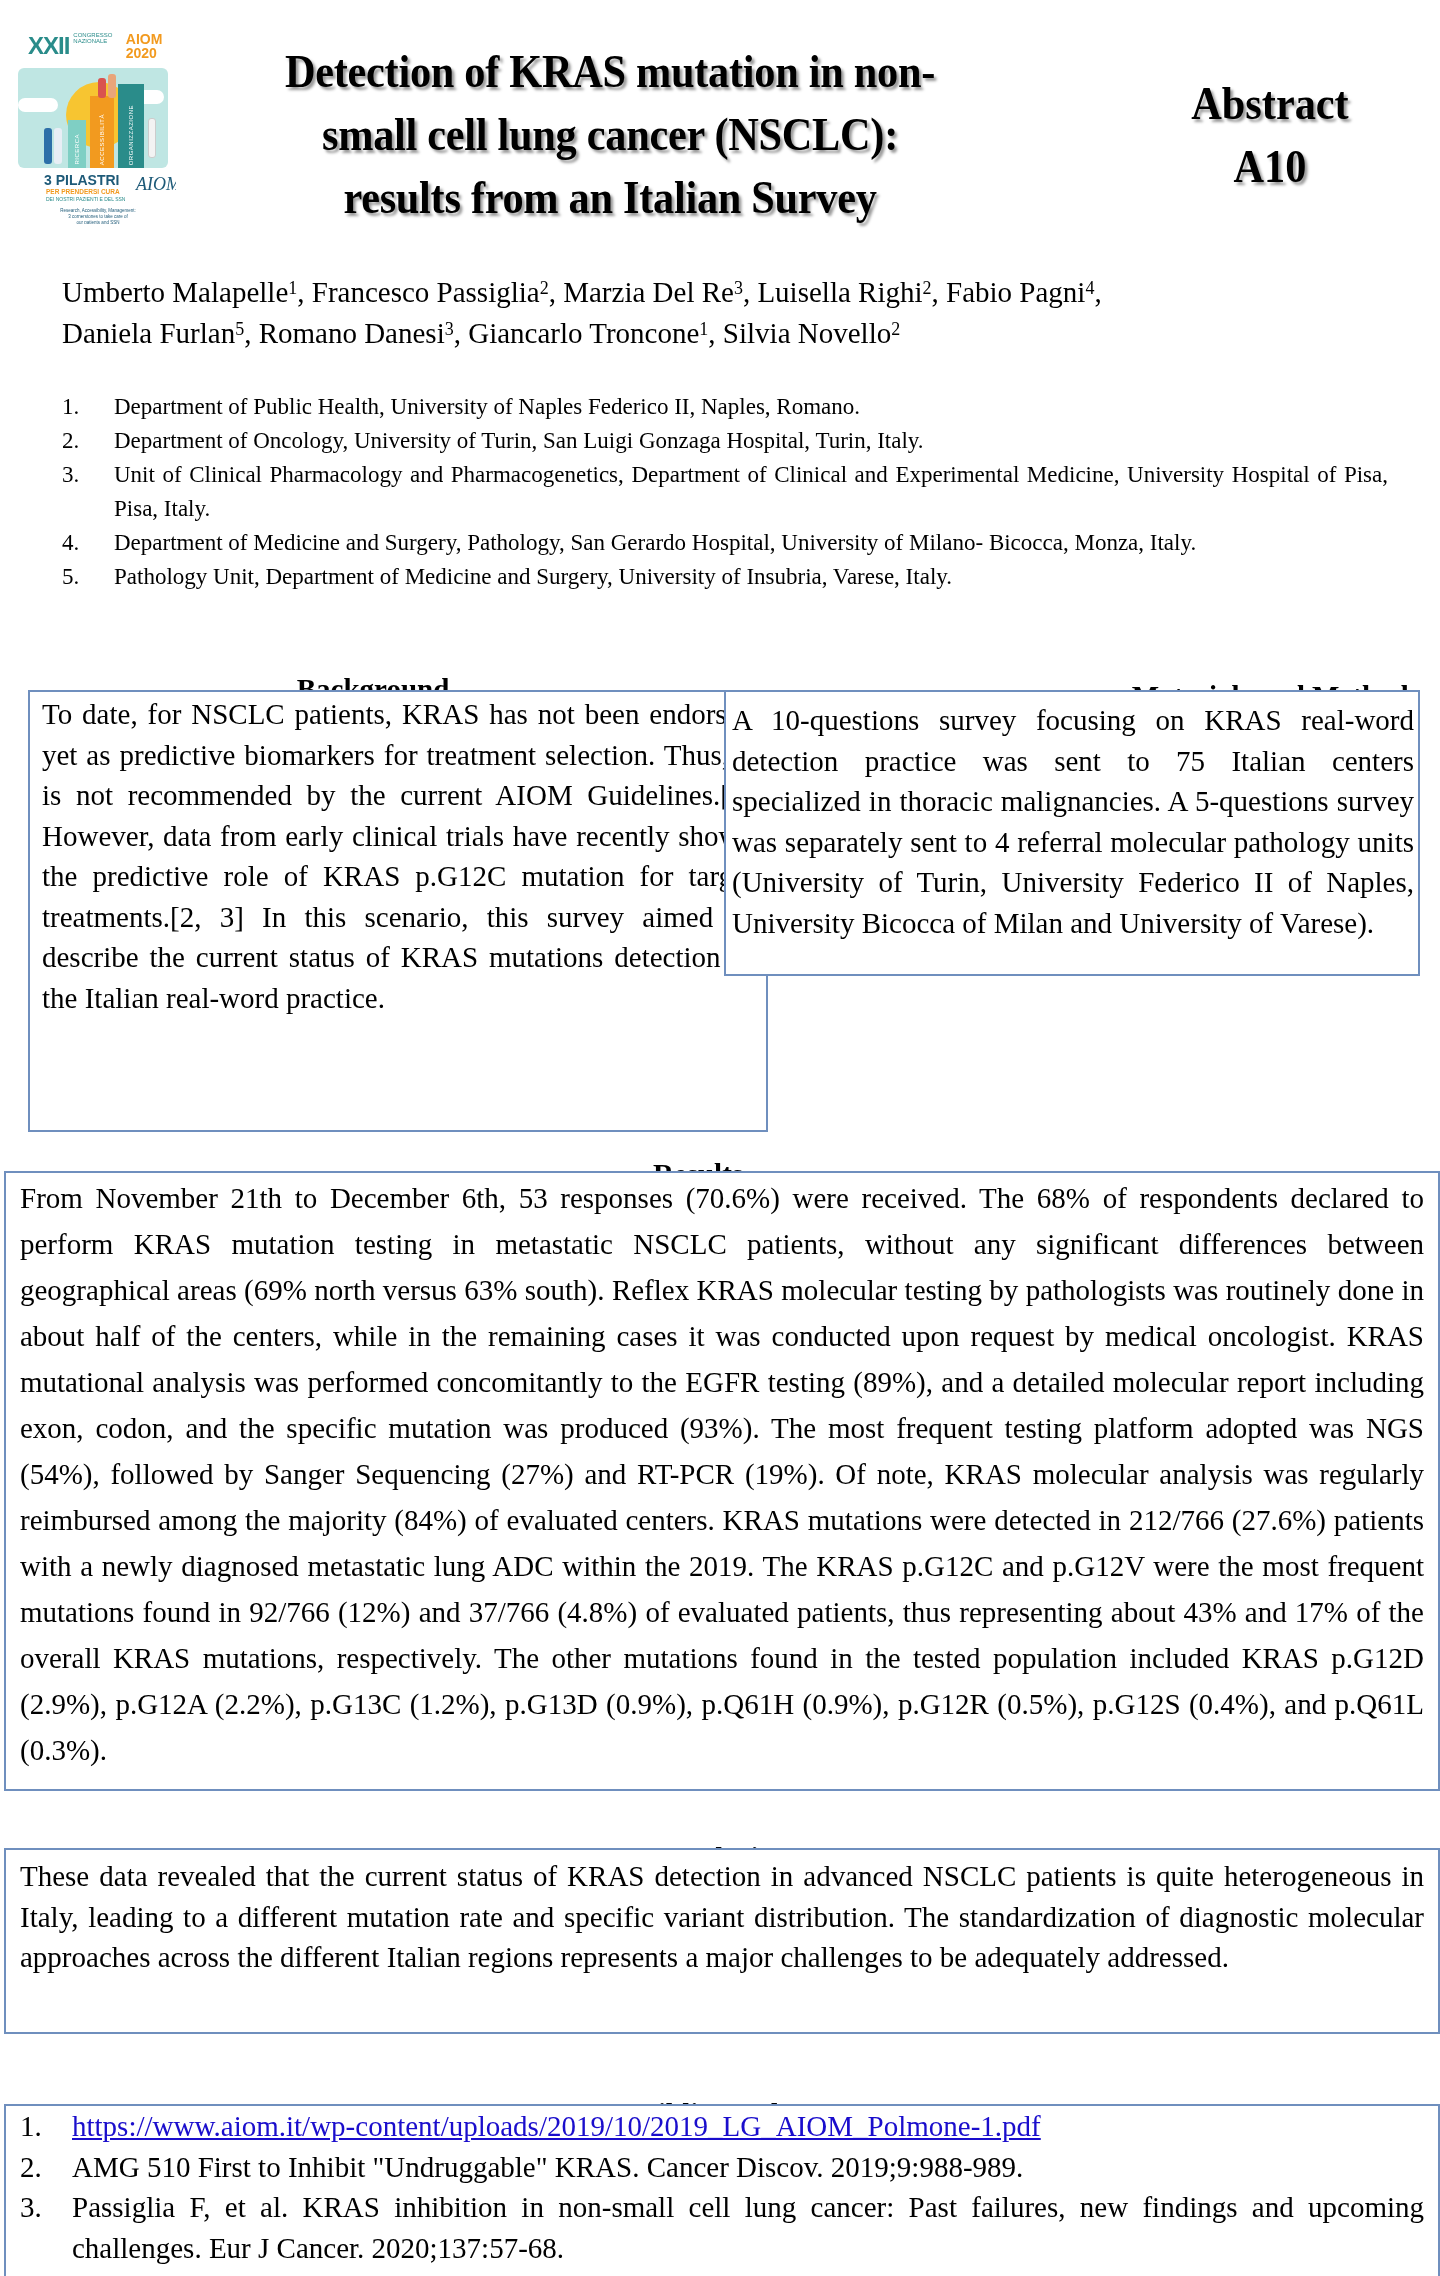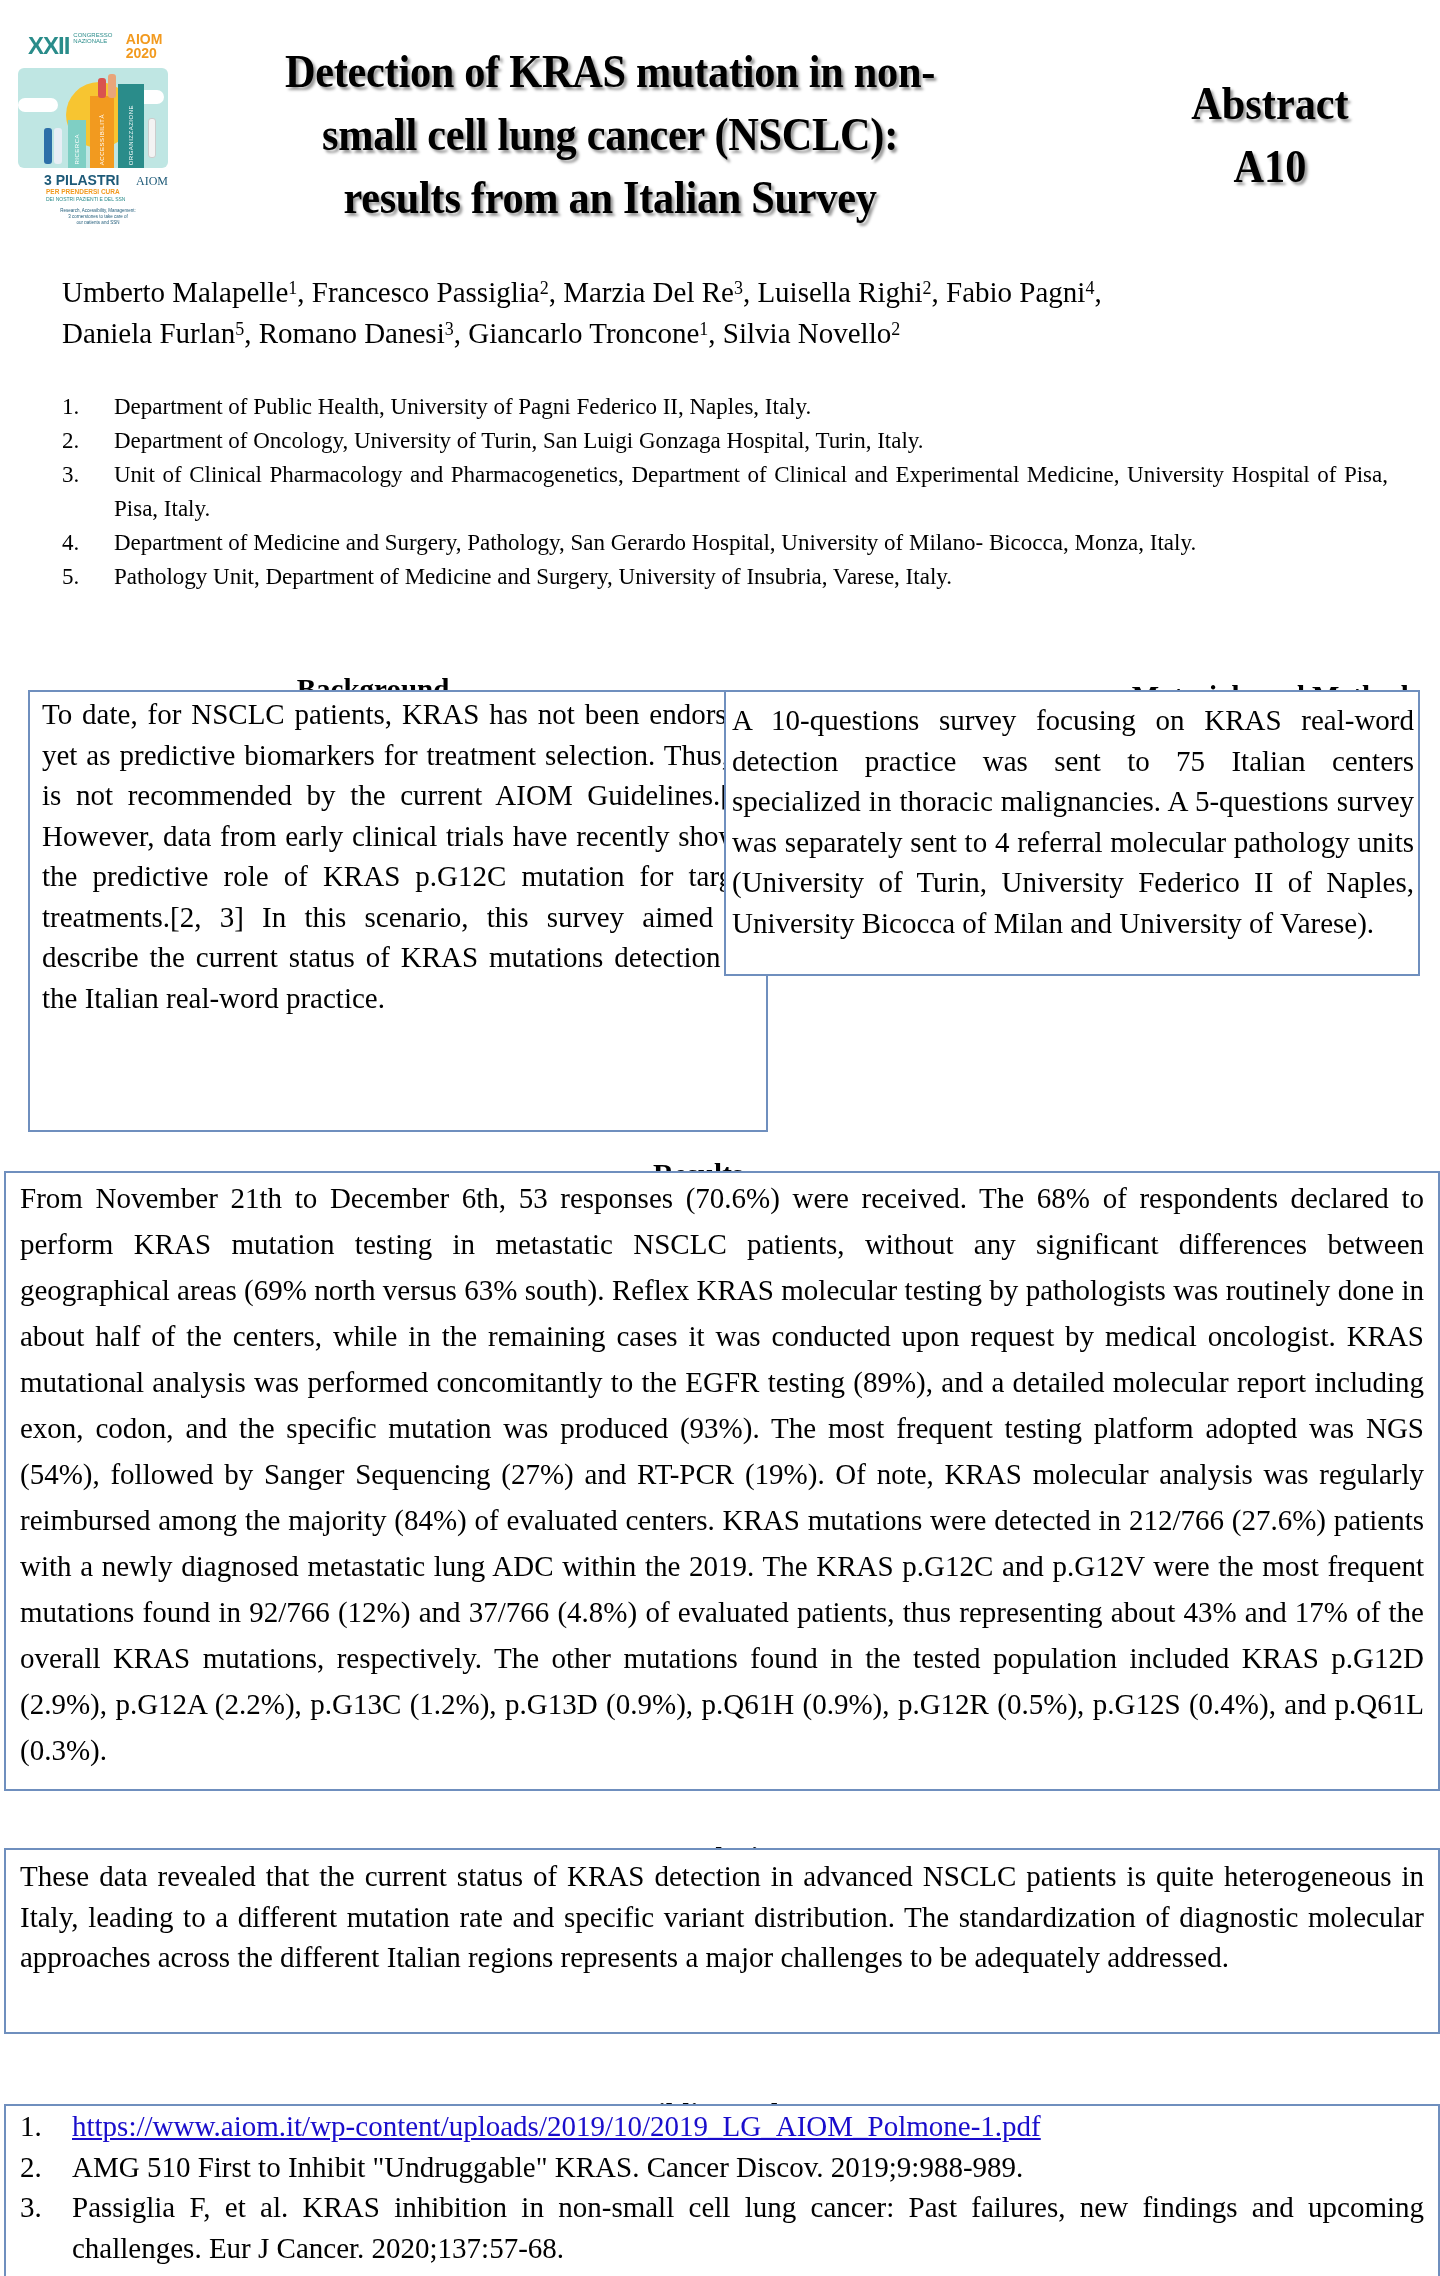--- a/index.html
+++ b/index.html
@@ -15,21 +15,21 @@
   .logo-cong-big { font-family: "Liberation Sans", sans-serif; font-weight: bold; font-size: 14px; color: #f29a1f; }
   .logo-scene { position: absolute; left: 10px; top: 40px; width: 150px; height: 100px; background: #bfe6e3; border-radius: 6px; overflow: hidden; }
   .logo-sun { position: absolute; left: 48px; top: 14px; width: 66px; height: 66px; border-radius: 50%; background: #f7c531; }
   .logo-cloud { position: absolute; height: 14px; background: #fff; border-radius: 10px; }
   .logo-bar { position: absolute; bottom: 0; display: flex; align-items: flex-end; justify-content: center; }
   .logo-bar span { writing-mode: vertical-rl; transform: rotate(180deg); font-family: "Liberation Sans", sans-serif; font-size: 6px; color: #fff; padding: 3px 0; letter-spacing: 0.5px; }
   .logo-person { position: absolute; width: 8px; border-radius: 3px; }
   .logo-pilastri { position: absolute; left: 36px; top: 144px; font-family: "Liberation Sans", sans-serif; font-weight: bold; font-size: 14px; color: #1e5a78; }
   .logo-per { position: absolute; left: 38px; top: 160px; font-family: "Liberation Sans", sans-serif; font-weight: bold; font-size: 6.5px; color: #f29a1f; }
   .logo-dei { position: absolute; left: 38px; top: 168px; font-family: "Liberation Sans", sans-serif; font-size: 5px; color: #2a8c8a; }
-  .logo-aiom { position: absolute; left: 128px; top: 146px; font-family: "Liberation Serif", serif; font-size: 12px; color: #1e5a78; }
+  .logo-aiom { position: absolute; left: 128px; top: 146px; font-family: "Liberation Serif", serif; font-style: italic; font-size: 18px; color: #1e5a78; }
   .logo-foot { position: absolute; left: 30px; top: 180px; width: 120px; text-align: center; font-family: "Liberation Sans", sans-serif; font-size: 4.5px; color: #1e5a78; line-height: 1.3; }
 
   
   .title { position: absolute; left: 220px; top: 40px; width: 780px; text-align: center; font-family: "Liberation Serif", serif; font-weight: bold; font-size: 47px; line-height: 63px; text-shadow: 3px 3px 3px #9a9a9a; letter-spacing: -0.3px; transform: scaleX(0.9); transform-origin: center top; }
   .abstract-id { position: absolute; left: 1150px; top: 72px; width: 240px; text-align: center; font-family: "Liberation Serif", serif; font-weight: bold; font-size: 47px; line-height: 63px; text-shadow: 3px 3px 3px #9a9a9a; transform: scaleX(0.9); }
 
   
   .authors { position: absolute; left: 62px; top: 272px; width: 1326px; font-size: 29px; line-height: 41px; text-align: justify; }
   .authors sup { font-size: 18px; vertical-align: top; position: relative; top: -4px; }
 
@@ -118,21 +118,21 @@
   <br>
   <span><span>Daniela Furlan</span><sup>5</sup><span>, </span></span>
   <span><span>Romano Danesi</span><sup>3</sup><span>, </span></span>
   <span><span>Giancarlo Troncone</span><sup>1</sup><span>, </span></span>
   <span><span>Silvia Novello</span><sup>2</sup><span></span></span>
 </div>
 
 <ol class="affil">
   <li>
       <span class="num">1.</span>
-      <span class="txt">Department of Public Health, University of Pagni Federico II, Naples, Italy.</span>
+      <span class="txt">Department of Public Health, University of Naples Federico II, Naples, Romano.</span>
     </li>
   <li>
       <span class="num">2.</span>
       <span class="txt">Department of Oncology, University of Turin, San Luigi Gonzaga Hospital, Turin, Italy.</span>
     </li>
   <li>
       <span class="num">3.</span>
       <span class="txt">Unit of Clinical Pharmacology and Pharmacogenetics, Department of Clinical and Experimental Medicine, University Hospital of Pisa, Pisa, Italy.</span>
     </li>
   <li>

